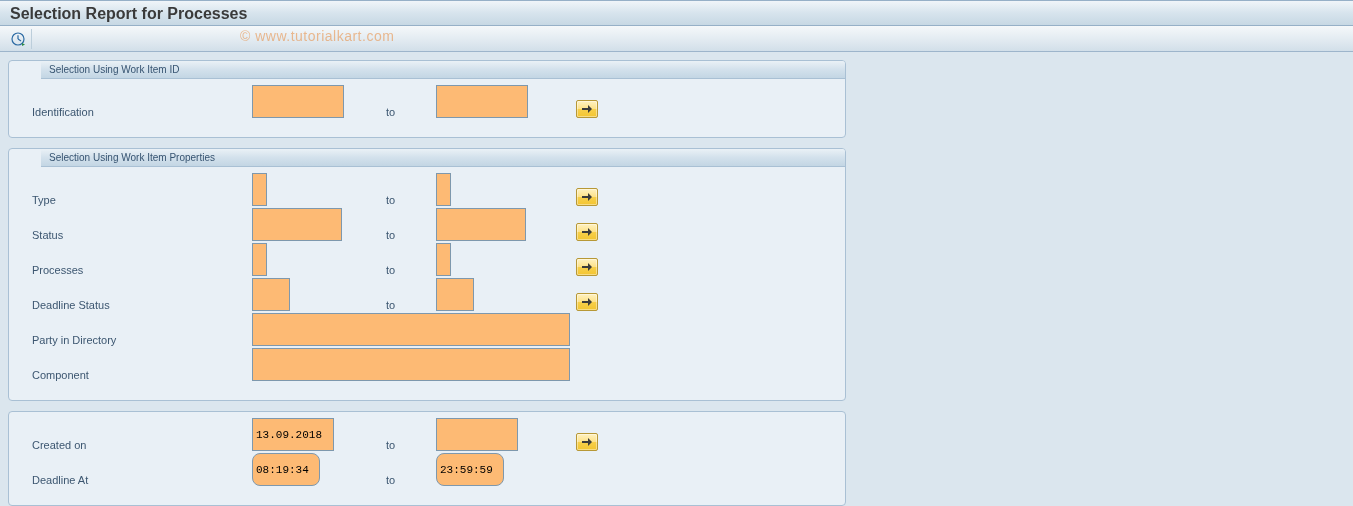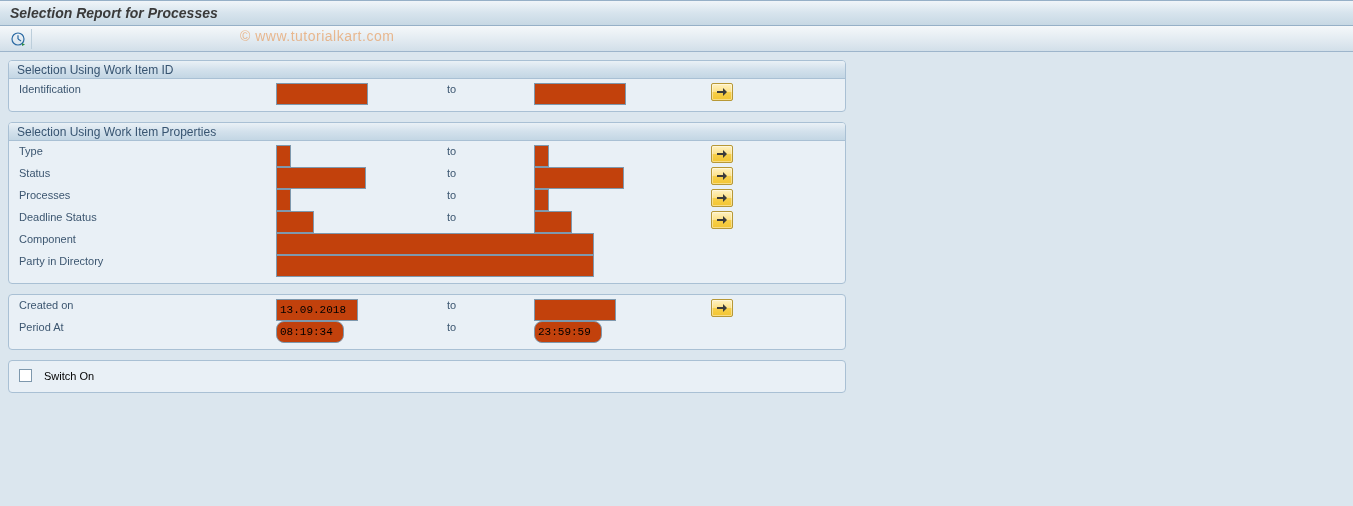--- a/index.html
+++ b/index.html
@@ -19,22 +19,21 @@
     
     
     .title-bar {
       background: linear-gradient(to bottom, #f0f5f9 0%, #d7e4ed 50%, #c7d8e4 100%);
       border-top: 1px solid #96b0c7;
       border-bottom: 1px solid #96b0c7;
       padding: 4px 10px;
       height: 26px;
     }
     .title-bar h1 {
-      font-size: 14px;
-      font-style: italic;
+      font-size: 16px;
       font-weight: bold;
       color: #3a3a3a;
     }
     
     
     .toolbar {
       background: linear-gradient(to bottom, #f5f8fa 0%, #e4ecf2 50%, #d2dfe9 100%);
       border-bottom: 1px solid #9db5cb;
       padding: 3px 10px;
       height: 26px;
@@ -76,53 +75,53 @@
       border-radius: 4px;
       background: #e9f0f6;
       margin-bottom: 10px;
       width: 838px;
       overflow: hidden;
     }
     .group-header {
       background: linear-gradient(to bottom, #eaf1f6 0%, #d3e1ec 50%, #c3d6e4 100%);
       border-bottom: 1px solid #a9c0d4;
       padding: 2px 8px 3px;
-      font-size: 12px;
+      font-size: 10px;
       color: #375471;
       height: 18px;
       line-height:14px;
+      margin-left:32px;
     }
     .group-body {
       padding: 4px 8px 6px;
     }
     
     
     .row {
       display: flex;
-      align-items: flex-start;
+      align-items: flex-end;
       height: 22px;
-      margin: 0;
-      gap: 37px;
+      margin: 13px;
     }
     .label {
       width: 222px;
       color: #3c5670;
       padding-left: 2px;
     }
     .col-from { width: 134px; }
     .col-to-label { width: 50px; color:#3c5670; }
     .col-to { width: 140px; }
     .col-more { width: 30px; display:flex; justify-content:flex-start; }
     
     input[type="text"] {
       font-family: inherit;
       font-size: 11px;
-      height: 22px;
+      height: 33px;
       border: 1px solid #7e98ad;
-      background: #c2410c;
+      background: #fdba74;
       padding: 0 3px;
       outline: none;
     }
     input[type="text"].mono { font-family: 'Courier New', monospace; font-size:11px; }
     
     .w-id   { width: 92px; }
     .w-tiny { width: 15px; }
     .w-stat { width: 90px; }
     .w-prio { width: 15px; }
     .w-ds   { width: 38px; }
@@ -245,29 +244,29 @@
         <div class="col-more">
             <span class="multi-btn">
               <svg width="10" height="8" viewBox="0 0 10 8">
                 <path d="M0 3 h6 v-3 l4 4 -4 4 v-3 h-6 z" fill="#3b3b3b"></path>
               </svg>
             </span>
           </div>
       </div>
 
       <div class="row">
+        <div class="label">Party in Directory</div>
+        <div><input type="text" class="w-long" value="" style=""></div>
+      </div>
+
+      <div class="row">
         <div class="label">Component</div>
         <div><input type="text" class="w-long" value="" style=""></div>
       </div>
 
-      <div class="row">
-        <div class="label">Party in Directory</div>
-        <div><input type="text" class="w-long" value="" style=""></div>
-      </div>
-
     </div>
   </div>
 
   <div class="group">
     <div class="group-body">
 
       <div class="row">
         <div class="label">Created on</div>
         <div class="col-from"><input type="text" class="w-date mono" value="13.09.2018" style=""></div>
         <div class="col-to-label">to</div>
@@ -275,21 +274,21 @@
         <div class="col-more">
             <span class="multi-btn">
               <svg width="10" height="8" viewBox="0 0 10 8">
                 <path d="M0 3 h6 v-3 l4 4 -4 4 v-3 h-6 z" fill="#3b3b3b"></path>
               </svg>
             </span>
           </div>
       </div>
 
       <div class="row">
-        <div class="label">Period At</div>
+        <div class="label">Deadline At</div>
         <div class="col-from"><input type="text" class="w-time mono" value="08:19:34" style=""></div>
         <div class="col-to-label">to</div>
         <div class="col-to"><input type="text" class="w-time mono" value="23:59:59" style=""></div>
         <div class="col-more"></div>
       </div>
 
     </div>
   </div>
 
   <div class="group">

